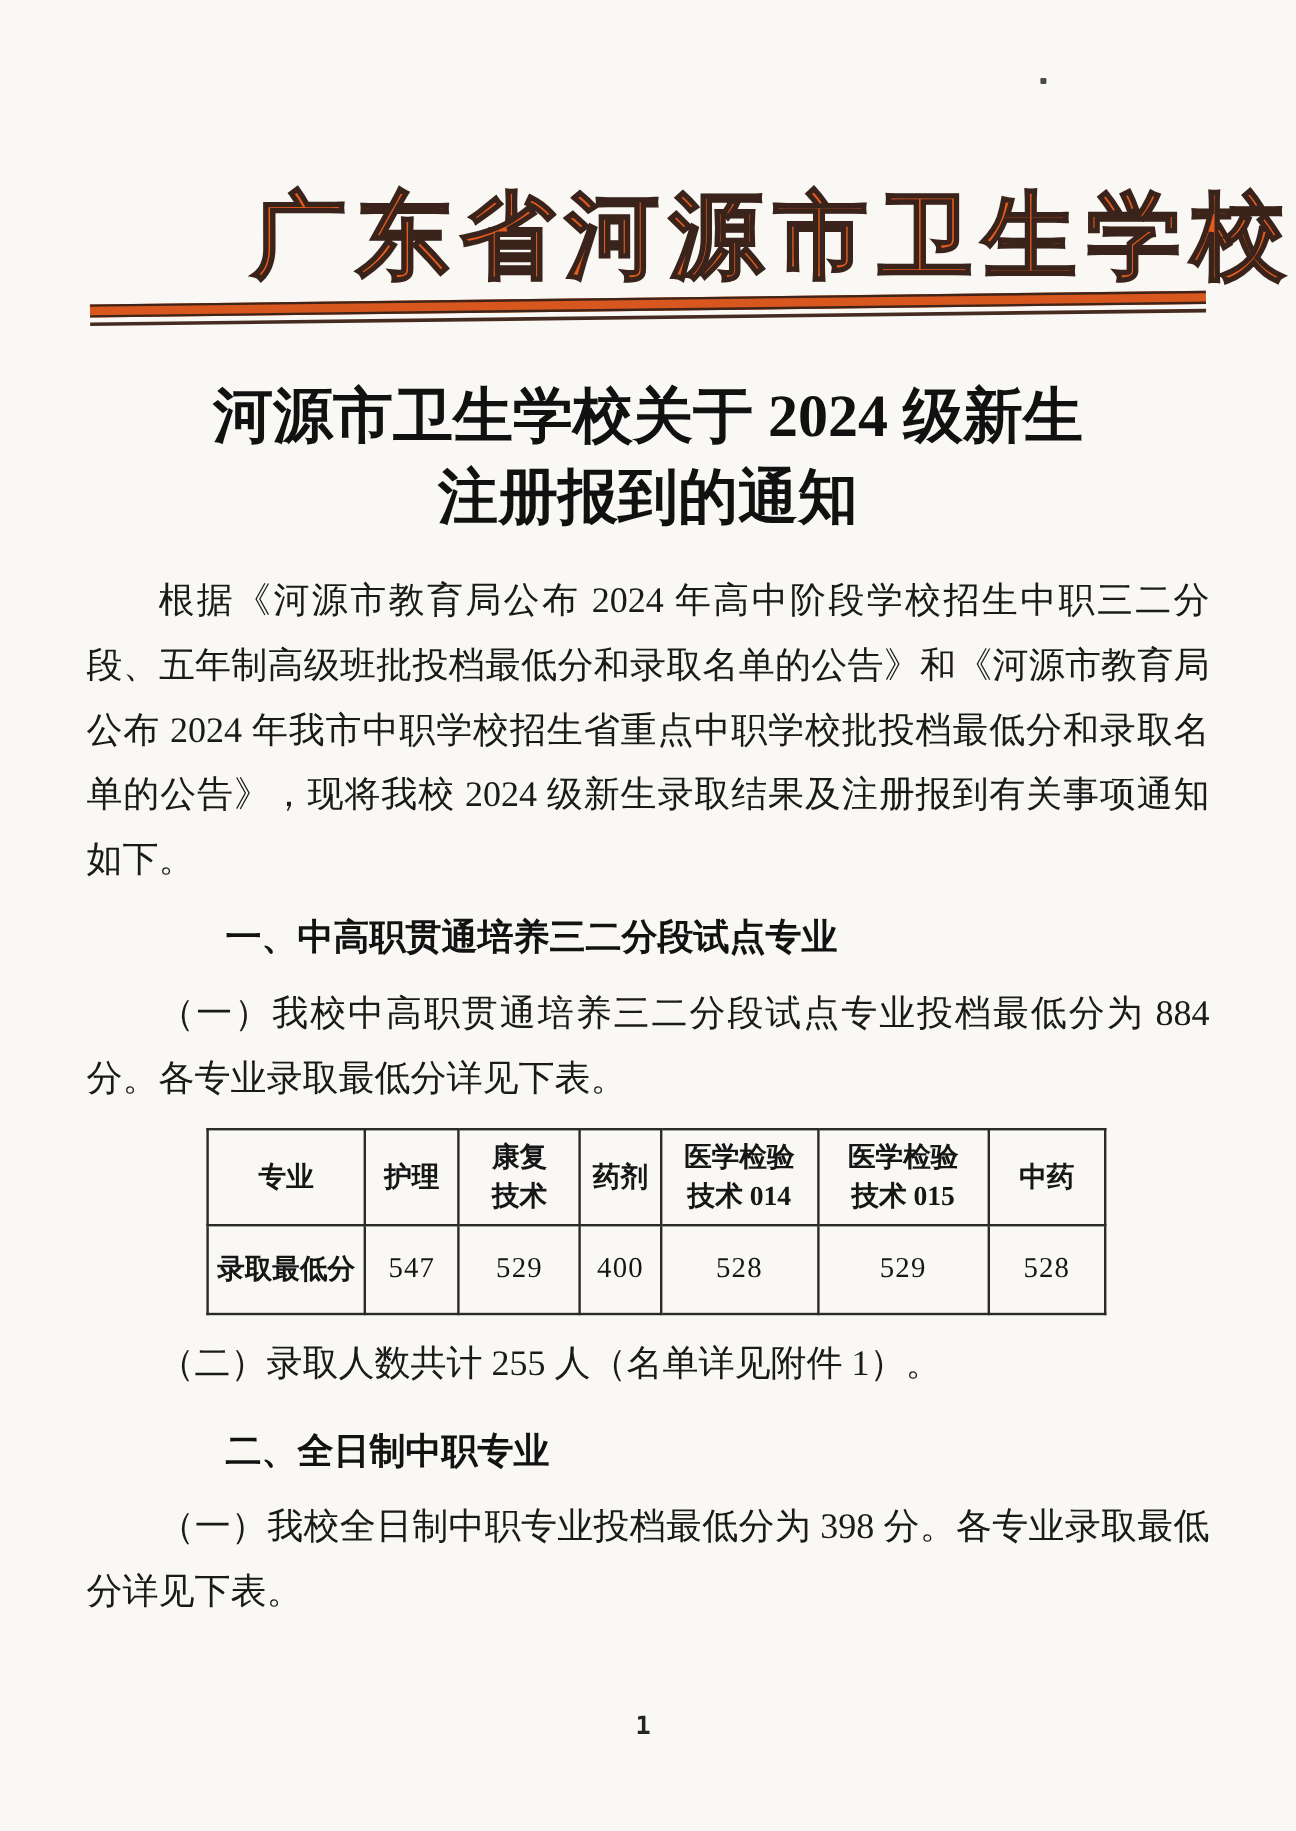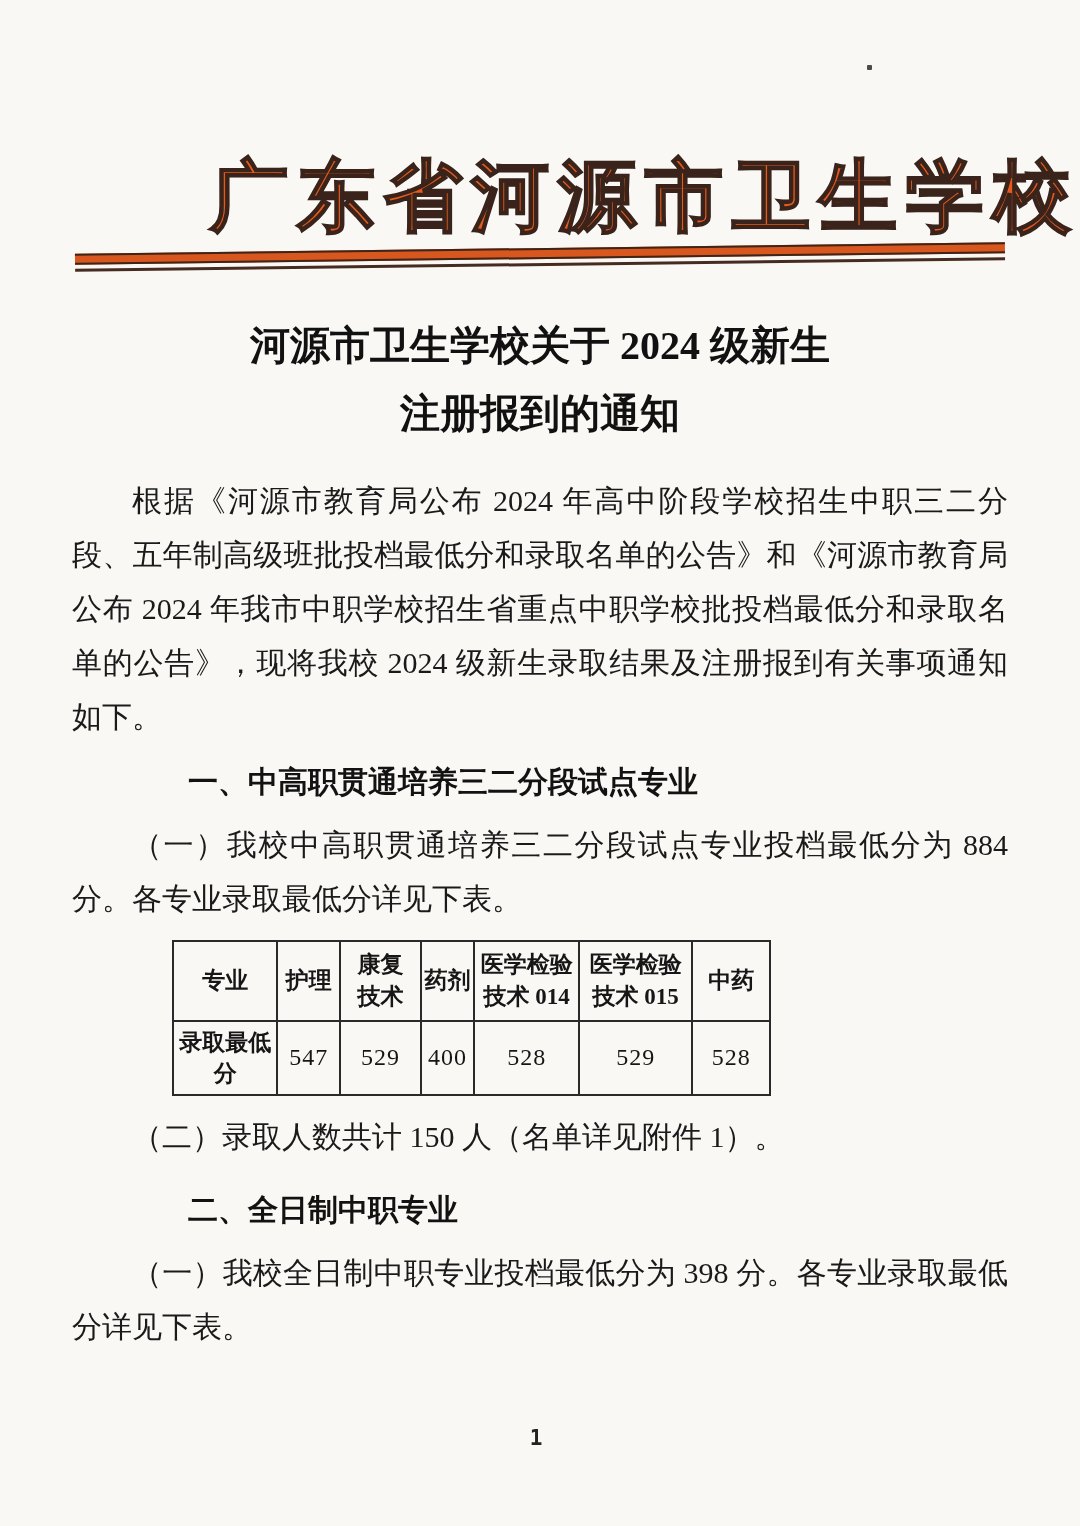--- a/index.html
+++ b/index.html
@@ -37,21 +37,21 @@
     transform: rotate(-0.7deg);
   }
   .rule-thick {
     height: 7px; background: #d8571e;
     border-top: 2px solid #3f2519; border-bottom: 2px solid #3f2519;
   }
   .rule-thin { height: 3px; background: #462c20; margin-top: 4px; }
   
   .doc-title {
     margin: 46px 0 0; text-align: center;
-    font-size: 40px; font-weight: bold; line-height: 68px;
+    font-size: 50px; font-weight: bold; line-height: 68px;
     color: #111;
   }
   .doc-title span { display: block; }
   
   .body-text {
     margin: 26px 72px 0;
     font-size: 30px; line-height: 54px;
     text-align: justify; text-justify: inter-ideograph;
     word-break: break-all;
     text-indent: 60px;
@@ -60,21 +60,21 @@
   .section-heading {
     margin: 16px 128px 0;
     padding-left: 60px;
     font-size: 30px; font-weight: bold; line-height: 44px;
     font-family: "Liberation Sans", sans-serif;
     color: #121212;
   }
   .para { margin-top: 14px; }
   
   .score-table {
-    width: 599px;
+    width: 750px;
     margin: 14px 0 0 172px;
     border-collapse: collapse;
     table-layout: fixed;
     background: transparent;
   }
   .score-table th, .score-table td {
     border: 2px solid #2a2a2a;
     text-align: center; vertical-align: middle;
     padding: 4px 2px;
     font-weight: 600;
@@ -148,21 +148,21 @@
         <td>547</td>
         <td>529</td>
         <td>400</td>
         <td>528</td>
         <td>529</td>
         <td>528</td>
       </tr>
     </tbody>
   </table>
 
-  <p class="body-text para">（二）录取人数共计 150 人（名单详见附件 1）。</p>
+  <p class="body-text para">（二）录取人数共计 255 人（名单详见附件 1）。</p>
 
   <h3 class="section-heading" style="margin-top:24px">二、全日制中职专业</h3>
 
   <p class="body-text para">（一）我校全日制中职专业投档最低分为 398 分。各专业录取最低分详见下表。</p>
 
   <div class="page-number">1</div>
 
 </div>
 
 </body></html>

